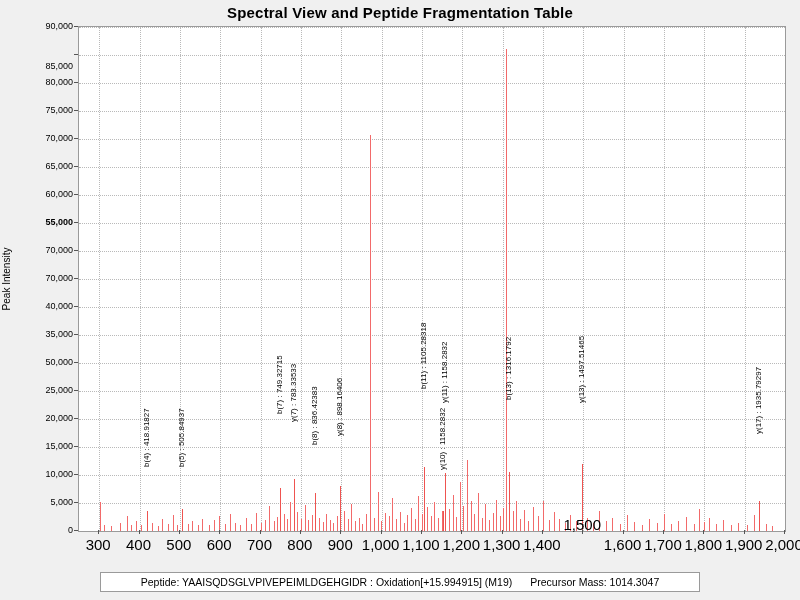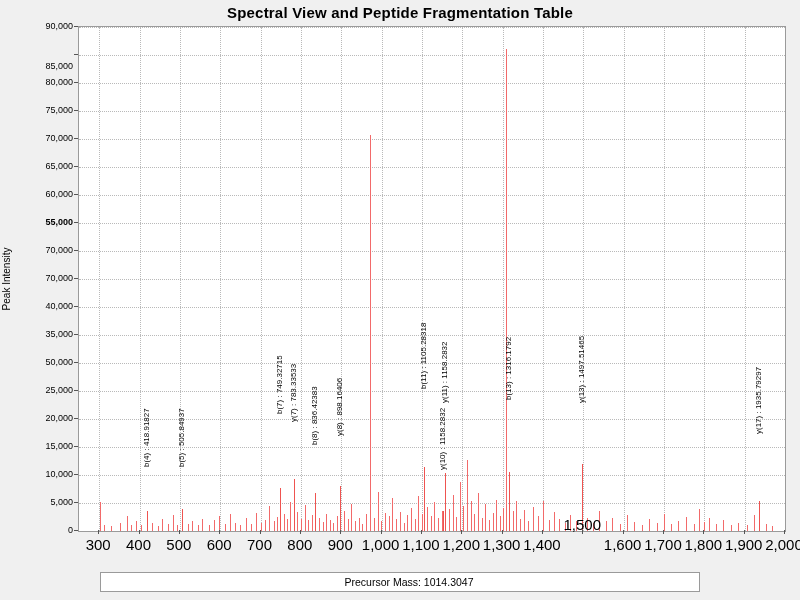--- a/index.html
+++ b/index.html
@@ -436,17 +436,18 @@
       <div class="tick-mark-x" style="left: 662.971px; top: 530px;"></div>
       <div class="xtick-label" style="left: 703.314px; top: 536px;">1,800</div>
       <div class="tick-mark-x" style="left: 703.314px; top: 530px;"></div>
       <div class="xtick-label" style="left: 743.657px; top: 536px;">1,900</div>
       <div class="tick-mark-x" style="left: 743.657px; top: 530px;"></div>
       <div class="xtick-label" style="left: 784px; top: 536px;">2,000</div>
       <div class="tick-mark-x" style="left: 784px; top: 530px;"></div>
     </div>
 
   <div id="footer-bar">
+    <span>Peptide: YAAISQDSGLVPIVEPEIMLDGEHGIDR : Oxidation[+15.994915] (M19)</span>
     <span class="sep"></span>
     <span>Precursor Mass: 1014.3047</span>
   </div>
 
 </div>
 
 </body></html>

